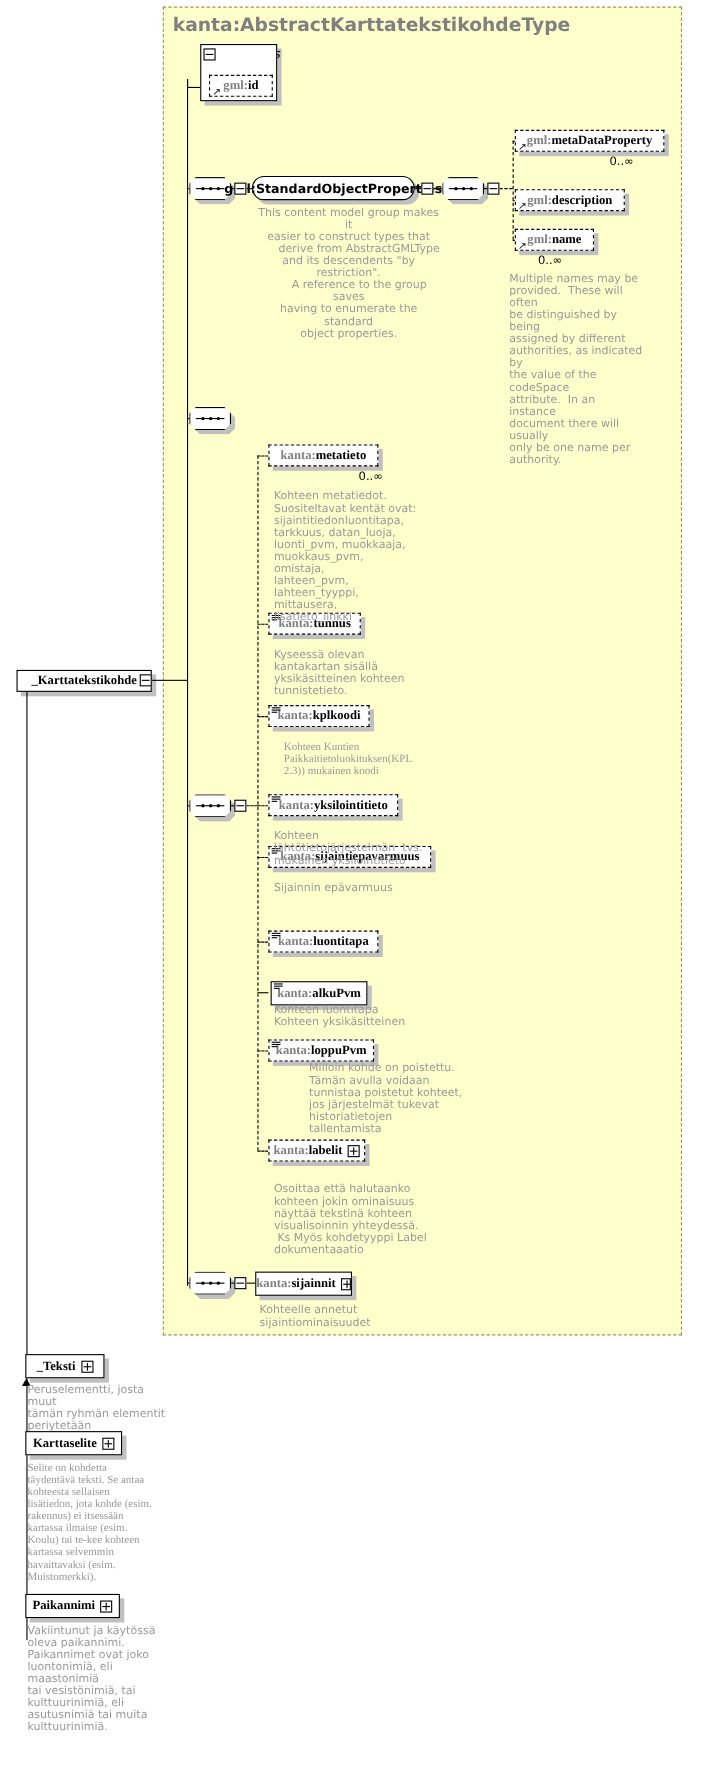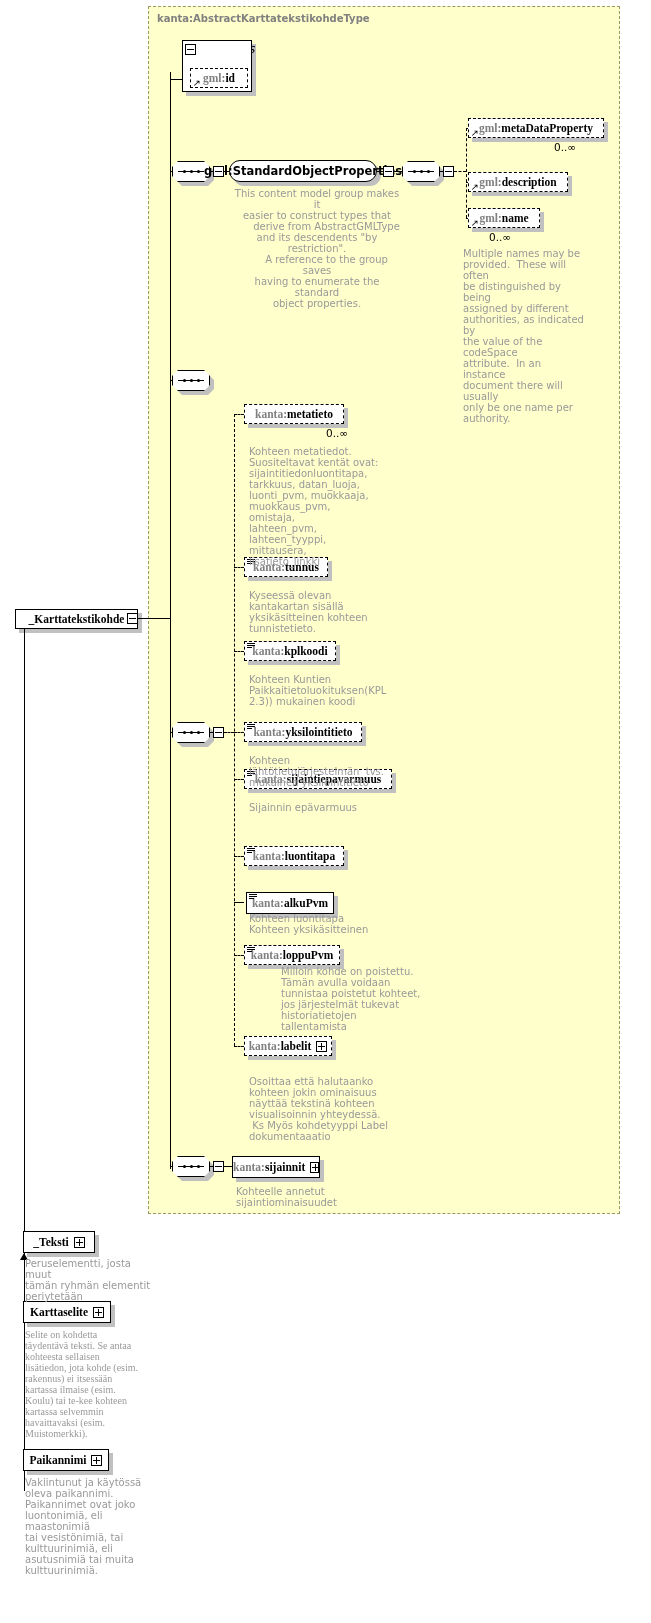--- a/index.html
+++ b/index.html
@@ -16,21 +16,21 @@
   .panel{
     position:absolute;
     background:#ffffcc;
     border:1px dashed #999966;
     box-sizing:border-box;
   }
   .panel-title{
     position:absolute;
     color:#808080;
     font-weight:bold;
-    font-size:10px;
+    font-size:17px;
     white-space:nowrap;
   }
 
   
   .box{
     position:absolute;
     box-sizing:border-box;
     background:#ffffff;
     border:1px solid #000;
     display:flex;
@@ -331,21 +331,21 @@
   <div class="boxshadow" style="left:248px;top:645px;width:92px;height:20px;"></div>
   <div class="box dashed" style="left:244px;top:641px;width:92px;height:20px;">
     <span class="sticon">
         <i></i>
         <i></i>
         <i></i>
       </span>
     <span class="ns">kanta:</span>
       <span class="nm">kplkoodi</span>
   </div>
-  <div class="anno" style="left:249px;top:674px;width:140px;">Kohteen Kuntien
+  <div class="anno" style="left:258px;top:674px;width:140px;font-family:Liberation Serif, serif;">Kohteen Kuntien
 Paikkaitietoluokituksen(KPL
 2.3)) mukainen koodi</div>
 
   <div class="hld" style="left:234px;top:732px;width:10px;"></div>
   <div class="boxshadow" style="left:248px;top:726px;width:118px;height:20px;"></div>
   <div class="box dashed" style="left:244px;top:722px;width:118px;height:20px;">
     <span class="sticon">
         <i></i>
         <i></i>
         <i></i>

